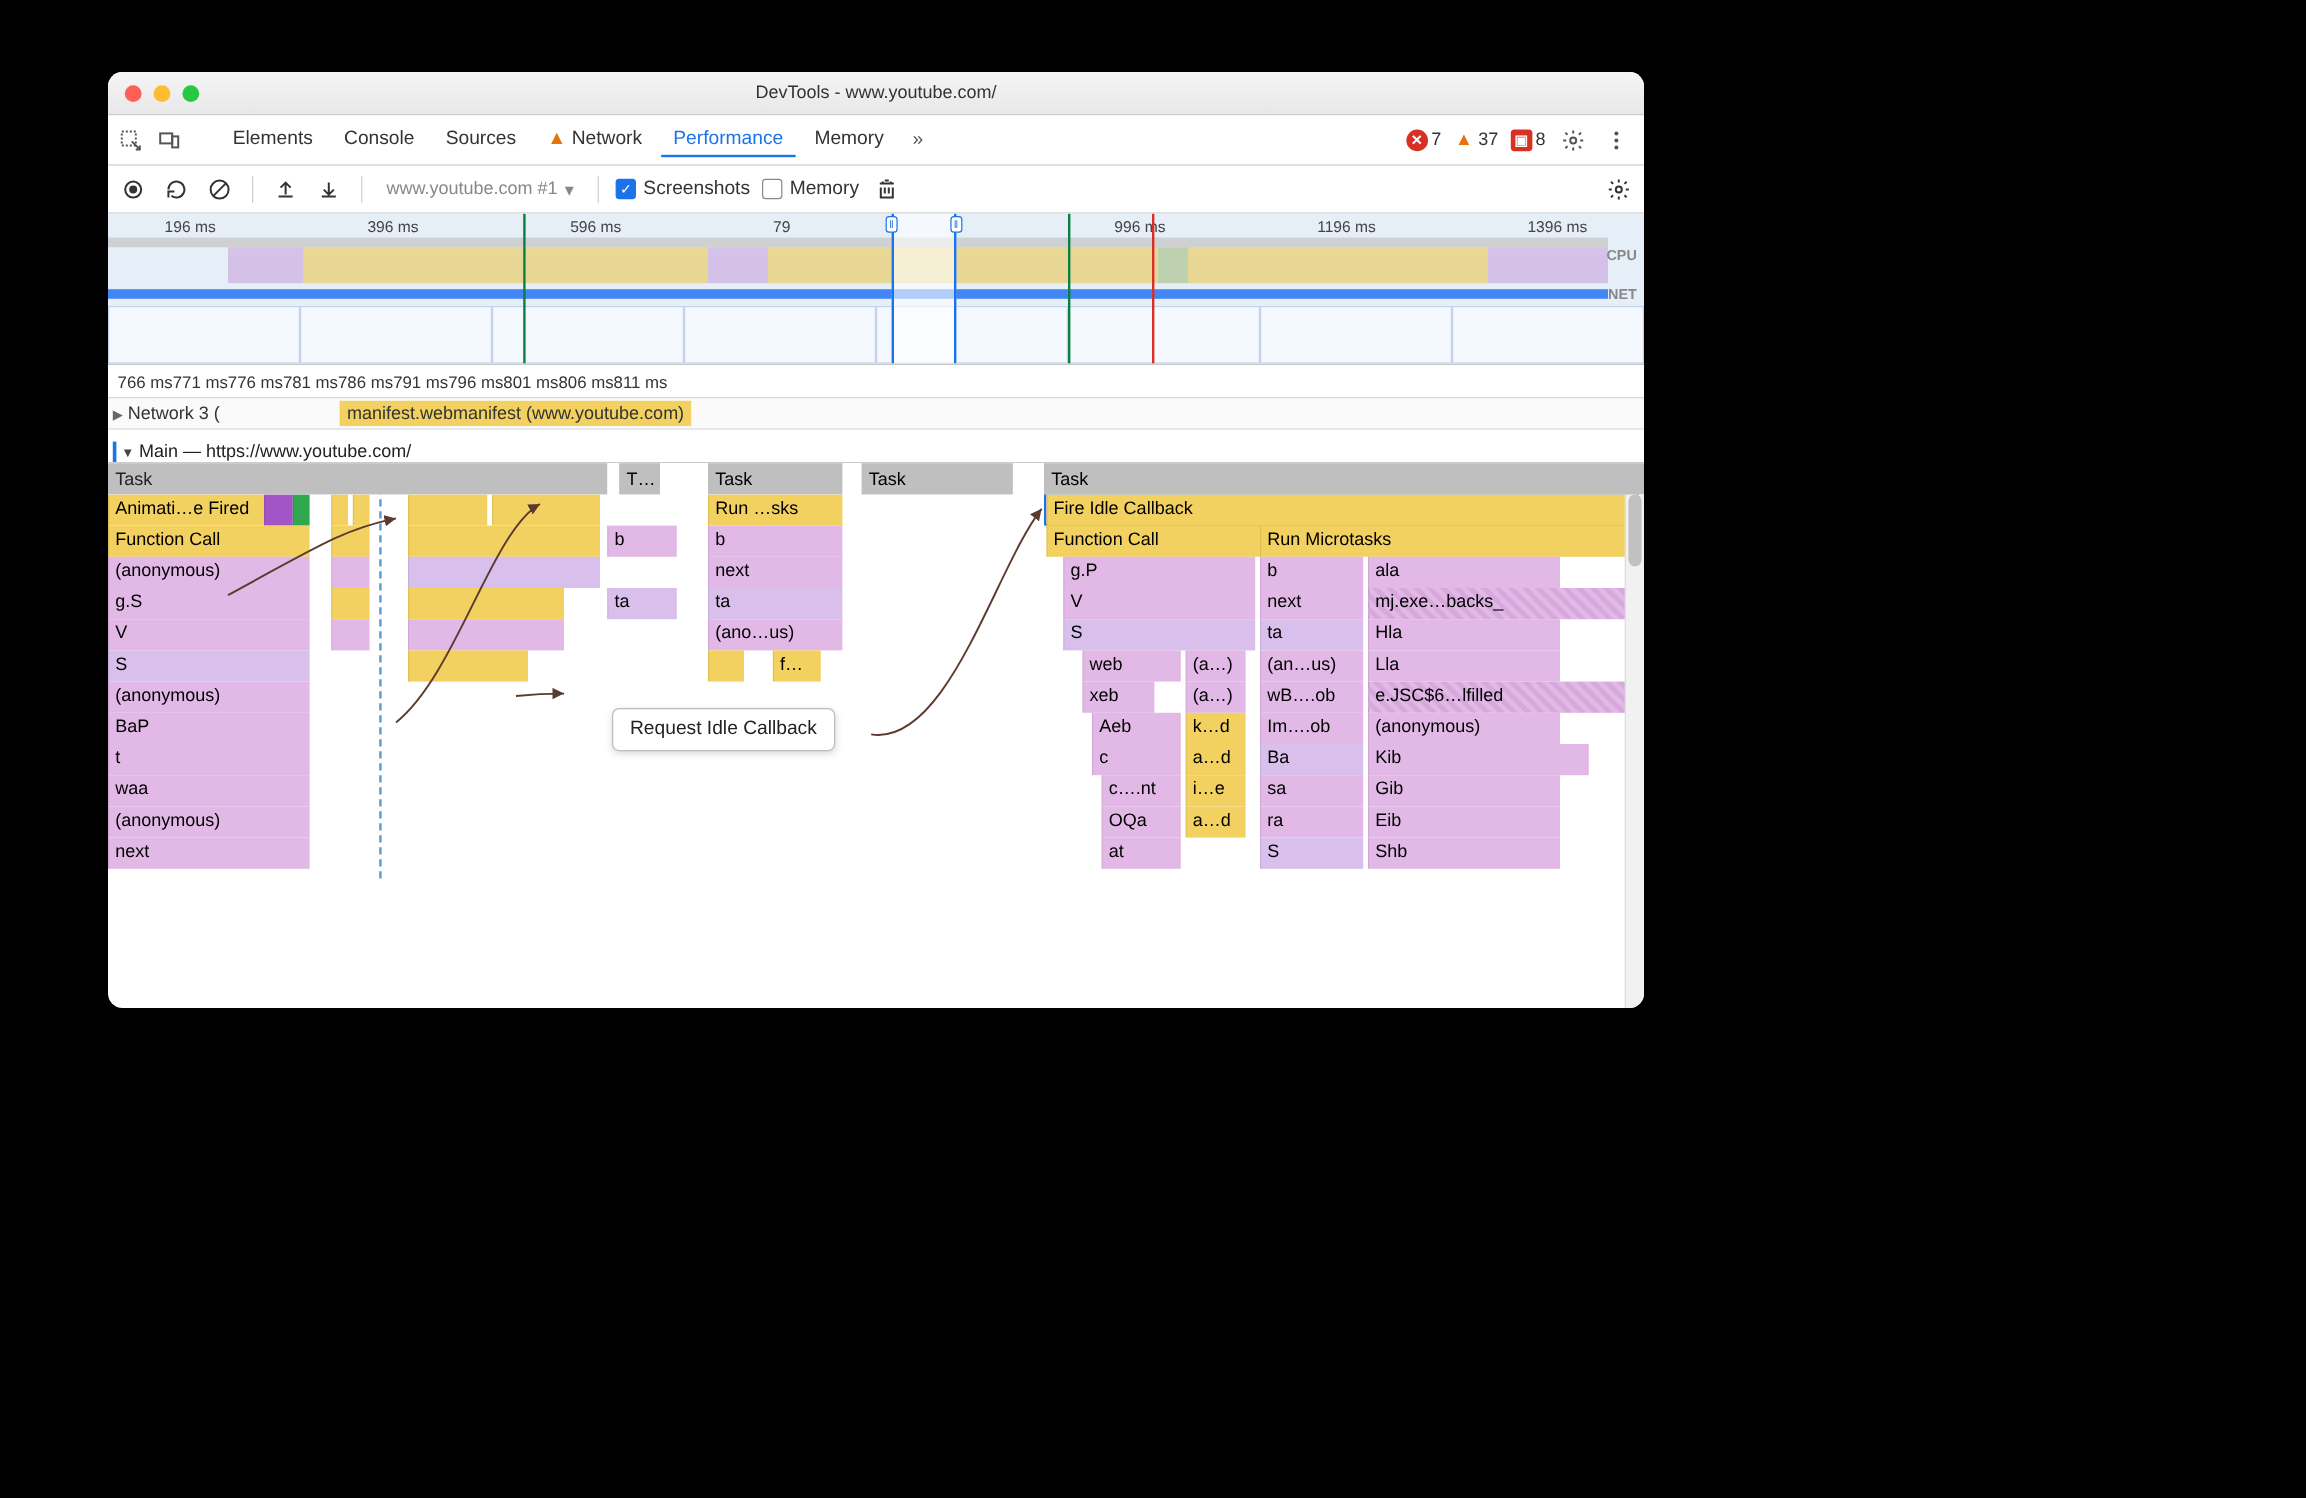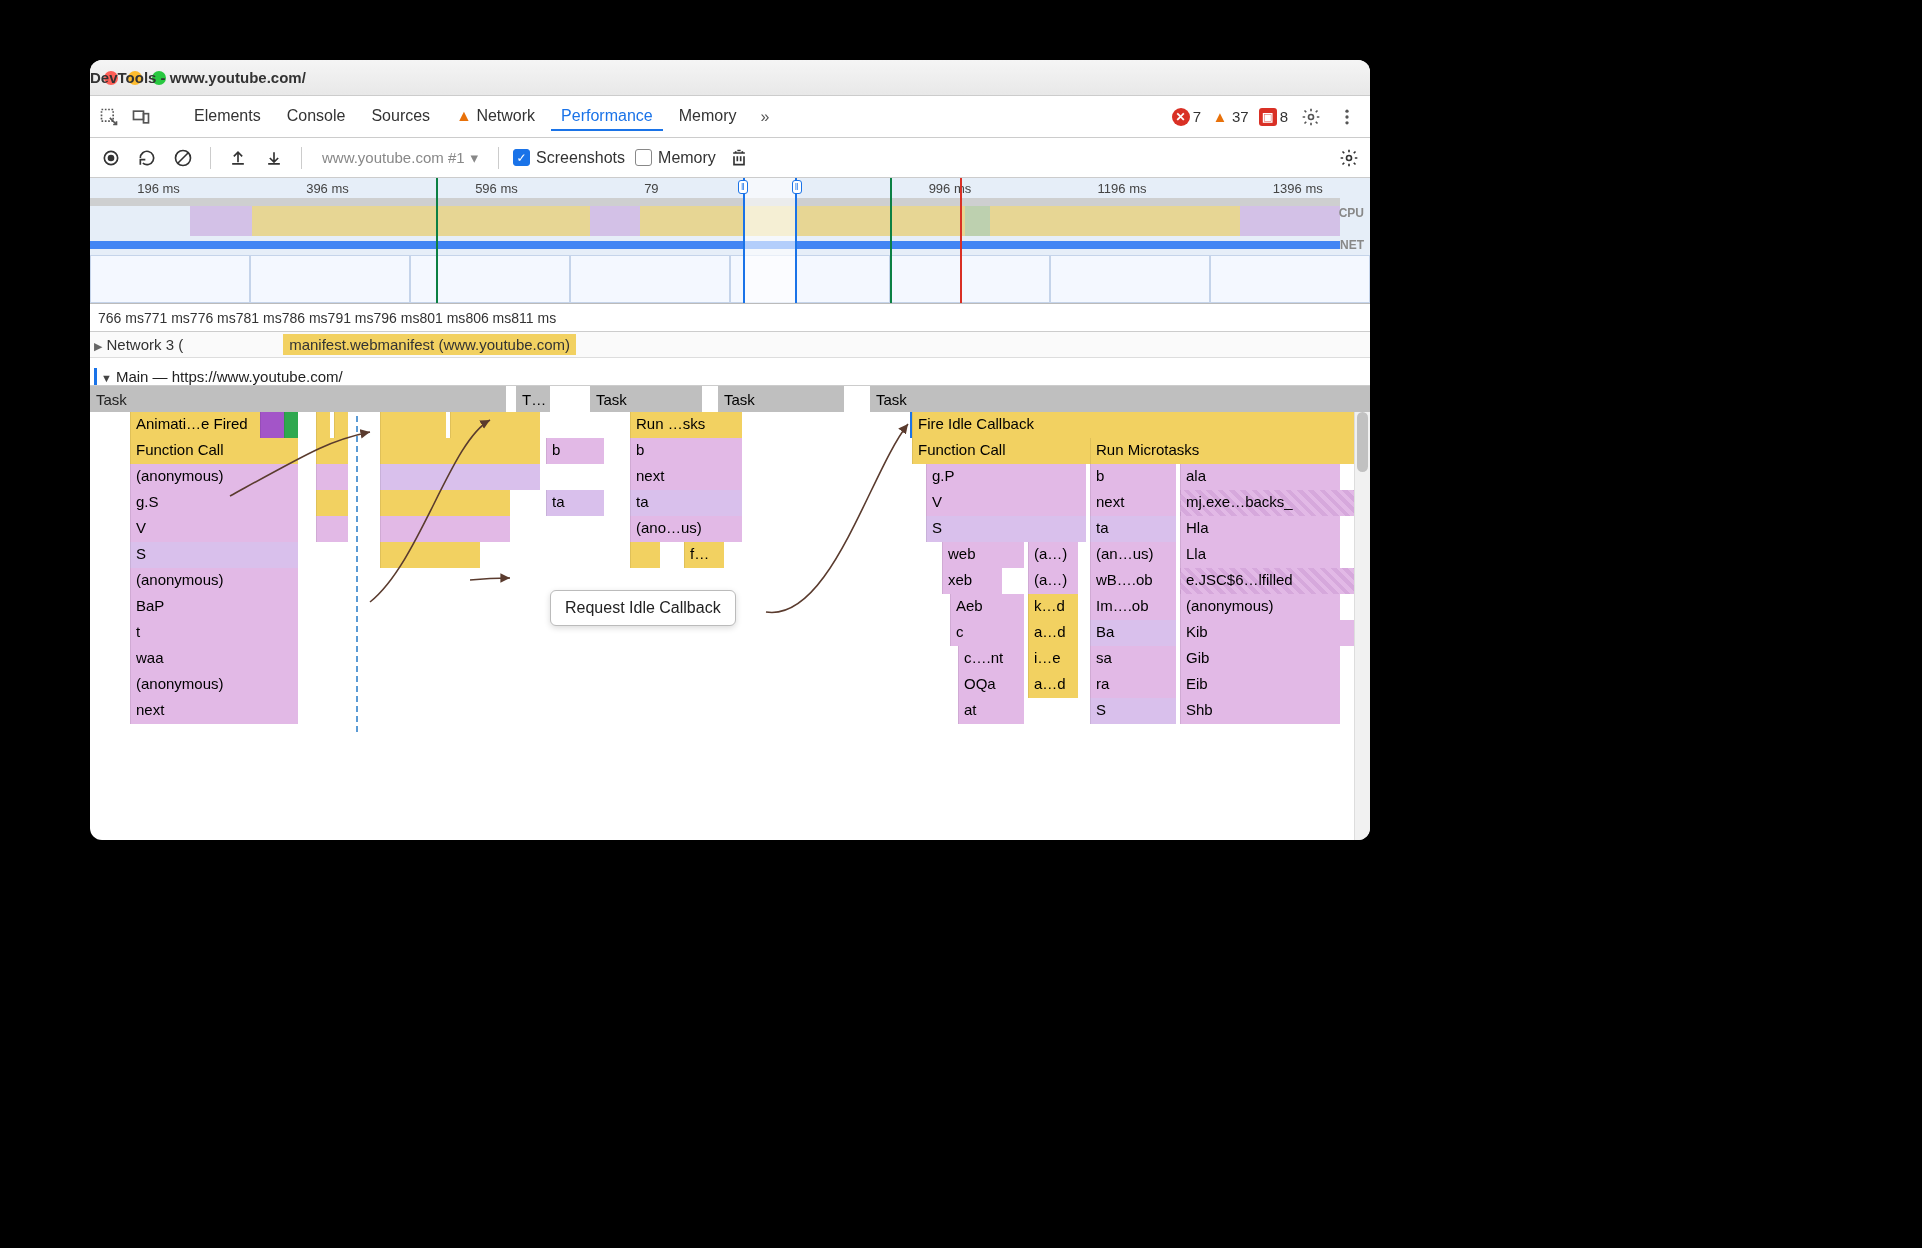--- a/index.html
+++ b/index.html
@@ -2,21 +2,21 @@
 <html><head>
 <meta charset="utf-8">
 <style>
 * { box-sizing: border-box; margin: 0; padding: 0; font-family: -apple-system, BlinkMacSystemFont, "Segoe UI", Helvetica, Arial, sans-serif; }
 body { background: #000; width: 1922px; height: 1248px; position: relative; }
 .window { position: absolute; left: 90px; top: 60px; width: 1280px; height: 780px; background: #fff; border-radius: 12px; box-shadow: 0 30px 80px rgba(0,0,0,.55); overflow: hidden; display: flex; flex-direction: column; }
 .titlebar { height: 36px; background: linear-gradient(#f5f5f5,#e8e8e8); border-bottom: 1px solid #ccc; display: flex; align-items: center; padding: 0 14px; position: relative; }
 .traffic { display: flex; gap: 10px; }
 .titlebar .dot { width: 14px; height: 14px; border-radius: 50%; }
 .dot.r{background:#ff5f57;} .dot.y{background:#febc2e;} .dot.g{background:#28c840;}
-.win-title { position: absolute; left: 0; right: 0; font-size: 15px; font-weight: 700; color: #333; }
+.win-title { position: absolute; left: 0; right: 0; text-align: center; font-size: 15px; font-weight: 400; color: #333; }
 
 .tabstrip { height: 42px; border-bottom: 1px solid #ccc; display: flex; align-items: center; padding: 0 10px 0 6px; gap: 6px; }
 .tool-ic { width: 26px; height: 26px; display:flex; align-items:center; justify-content:center; color:#555; border-radius:4px; }
 .tool-ic svg { width: 20px; height: 20px; }
 .tabstrip .spacer { width: 18px; }
 .dtab { padding: 4px 10px; font-size: 16px; color: #333; cursor: pointer; border-bottom: 2px solid transparent; }
 .dtab.active { color: #1a73e8; border-bottom-color: #1a73e8; }
 .warn-ic { color:#e8710a; display:inline-flex; align-items:center; }
 .overflow { color:#555; font-size:16px; padding:0 8px;}
 .tabstrip .push { margin-left: auto; display:flex; align-items:center; gap:10px; }
@@ -41,21 +41,21 @@
 .net-band { position:absolute; top:63px; left:0; right:30px; height:8px; background:#4285f4;}
 .thumbs { position:absolute; bottom:0; left:0; right:0; height:48px; display:flex; }
 .thumbs div { flex:1; border:1px solid #c5d4ea; background:#f4f8ff;}
 .vline { position:absolute; top:0; bottom:0; width:2px; }
 
 .ruler { height:28px; border-bottom:1px solid #ccc; display:flex; align-items:center; padding:0 8px; font-size:14px; color:#333; }
 .networkrow { height:26px; border-bottom:1px solid #ddd; background:#fafafa; display:flex; align-items:center; font-size:15px; color:#333; padding-left:4px; gap:100px;}
 .tri { display:inline-block; font-size:11px; color:#666; margin-right:4px;}
 
 .mainhdr { height:28px; border-bottom:1px solid #ccc; display:flex; align-items:flex-end; font-size:15px; padding-left:4px; color:#222;}
-.flame-wrap { flex:1; position:relative; overflow:hidden;padding-left:40px; }
+.flame-wrap { flex:1; position:relative; overflow:hidden; }
 .taskrow { height:26px; display:flex; background:#fff; }
 .tasklabel { width:416px; background:#bfbfbf; color:#222; font-size:15px; padding:3px 6px; display:flex; align-items:center; overflow:hidden; white-space:nowrap;}
 .taskrow .cell { background:#bfbfbf; font-size:15px; padding:3px 6px; display:flex; align-items:center; overflow:hidden; white-space:nowrap;}
 
 .flame { position:relative; height:320px; }
 .bar { position:absolute; height:26px; font-size:15px; padding:3px 5px; white-space:nowrap; overflow:hidden; text-overflow:ellipsis; color:#000; border-left:1px solid rgba(0,0,0,.08);}
 .yy { background:#f2d161; }
 .pp { background:#e2b9e6; }
 .pp2 { background:#d9c0ec; }
 .sel-outline { position:absolute; border:2px solid #1a73e8; background:rgba(26,115,232,.08); }

